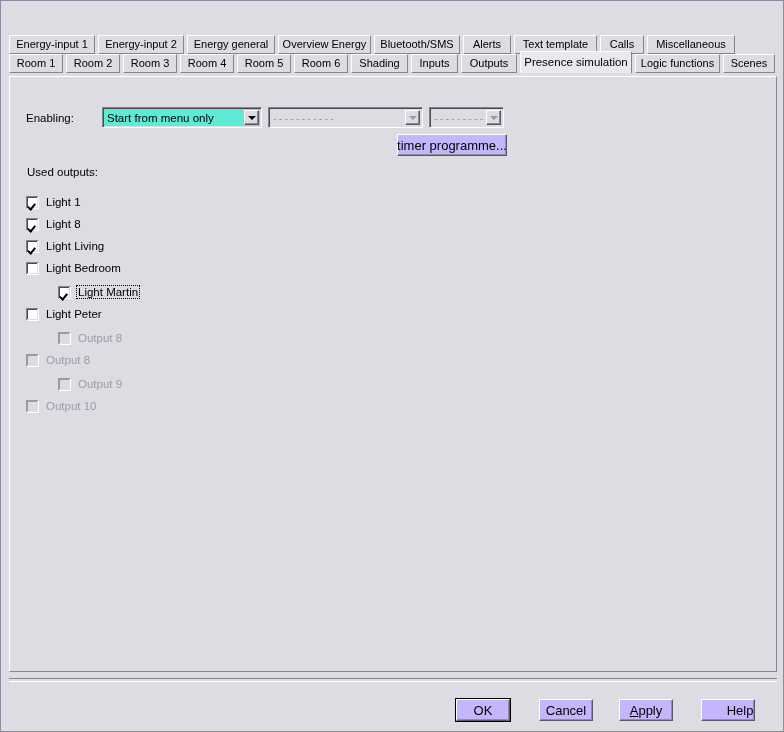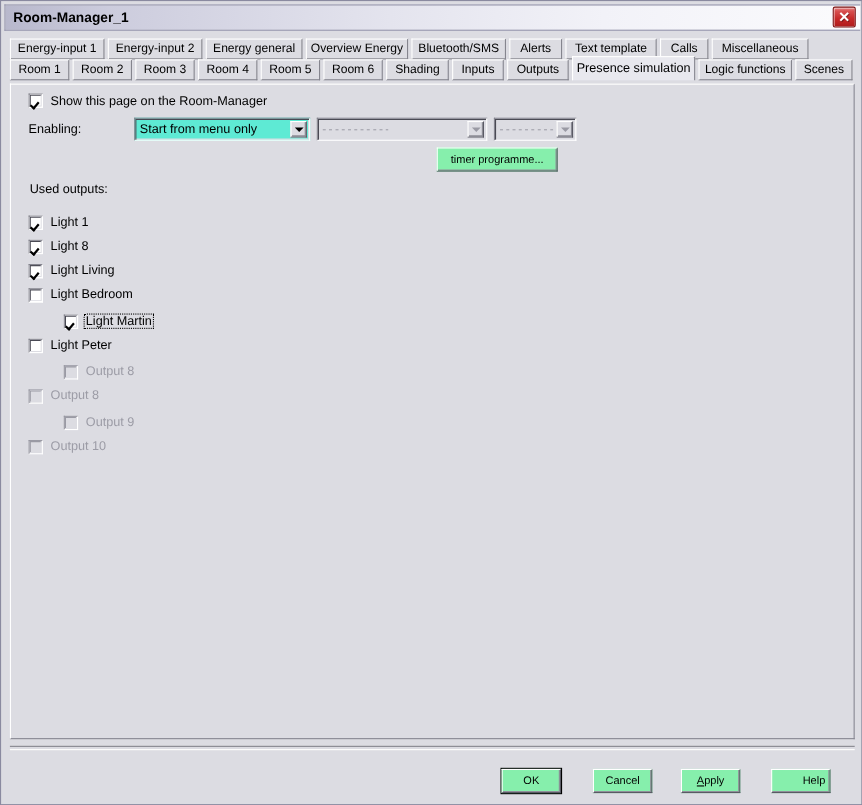--- a/index.html
+++ b/index.html
@@ -241,28 +241,28 @@
   .combo.disabled .combo-arrow .tri { border-top-color: #9a9aa4; }
 
   .row-perform {
     position: absolute;
     left: 17px; top: 61px;
   }
 
   
   .btn {
     box-sizing: border-box;
-    background: #86efac;
+    background: #c4b5fd;
     border-top: 1px solid #ffffff;
     border-left: 1px solid #ffffff;
     border-right: 1px solid #5a5a64;
     border-bottom: 1px solid #5a5a64;
     box-shadow: inset -1px -1px 0 #90909a;
     font-family: "Liberation Sans", sans-serif;
-    font-size: 10px;
+    font-size: 13px;
     color: #000000;
     text-align: center;
     cursor: default;
     display: flex;
     align-items: center;
     justify-content: center;
     white-space: nowrap;
   }
   .btn-timer {
     position: absolute;
@@ -311,41 +311,31 @@
   #btn-cancel { left: 538px; }
   #btn-apply  { left: 618px; }
   #btn-help   { left: 700px; padding-left: 24px; }
   .accel { text-decoration: underline; }
 </style>
 </head>
 <body>
 
 <div id="app">
 
-  <div class="titlebar">
-    <span class="titlebar-text">Room-Manager_1</span>
-    <div class="close-btn">
-      <span class="x">✕</span>
-    </div>
-  </div>
 
   <div class="tabstrip">
     <div class="tabrow row1" id="tabrow1"><div class="tab" style="width: 86px;"><span>Energy-input 1</span></div><div class="tab" style="width: 86px;"><span>Energy-input 2</span></div><div class="tab" style="width: 88px;"><span>Energy general</span></div><div class="tab" style="width: 93px;"><span>Overview Energy</span></div><div class="tab" style="width: 86px;"><span>Bluetooth/SMS</span></div><div class="tab" style="width: 48px;"><span>Alerts</span></div><div class="tab" style="width: 83px;"><span>Text template</span></div><div class="tab" style="width: 44px;"><span>Calls</span></div><div class="tab" style="width: 88px;"><span>Miscellaneous</span></div></div>
     <div class="tabrow row2" id="tabrow2"><div class="tab" style="width: 54px;"><span>Room 1</span></div><div class="tab" style="width: 54px;"><span>Room 2</span></div><div class="tab" style="width: 54px;"><span>Room 3</span></div><div class="tab" style="width: 54px;"><span>Room 4</span></div><div class="tab" style="width: 54px;"><span>Room 5</span></div><div class="tab" style="width: 54px;"><span>Room 6</span></div><div class="tab" style="width: 57px;"><span>Shading</span></div><div class="tab" style="width: 47px;"><span>Inputs</span></div><div class="tab" style="width: 56px;"><span>Outputs</span></div><div class="tab selected" style="width: 112px;"><span>Presence simulation</span></div><div class="tab" style="width: 85px;"><span>Logic functions</span></div><div class="tab" style="width: 52px;"><span>Scenes</span></div></div>
   </div>
 
   <div class="content-panel">
 
-    <div class="row-show">
-      <div class="cb checked"></div>
-      <span class="cb-label">Show this page on the Room-Manager</span>
-    </div>
 
     <div class="row-enabling">
-      <span class="lbl" style="width:96px;display:inline-block;">Enabling:</span>
+      <span class="lbl" style="width:76px;display:inline-block;">Enabling:</span>
 
       <div class="combo" style="width:160px;">
         <span class="combo-text">Start from menu only</span>
         <span class="combo-arrow">
             <span class="tri"></span>
           </span>
       </div>
 
       <div class="combo disabled" style="width:155px;margin-left:6px;">
         <span class="combo-text dim">- - - - - - - - - - -</span>

